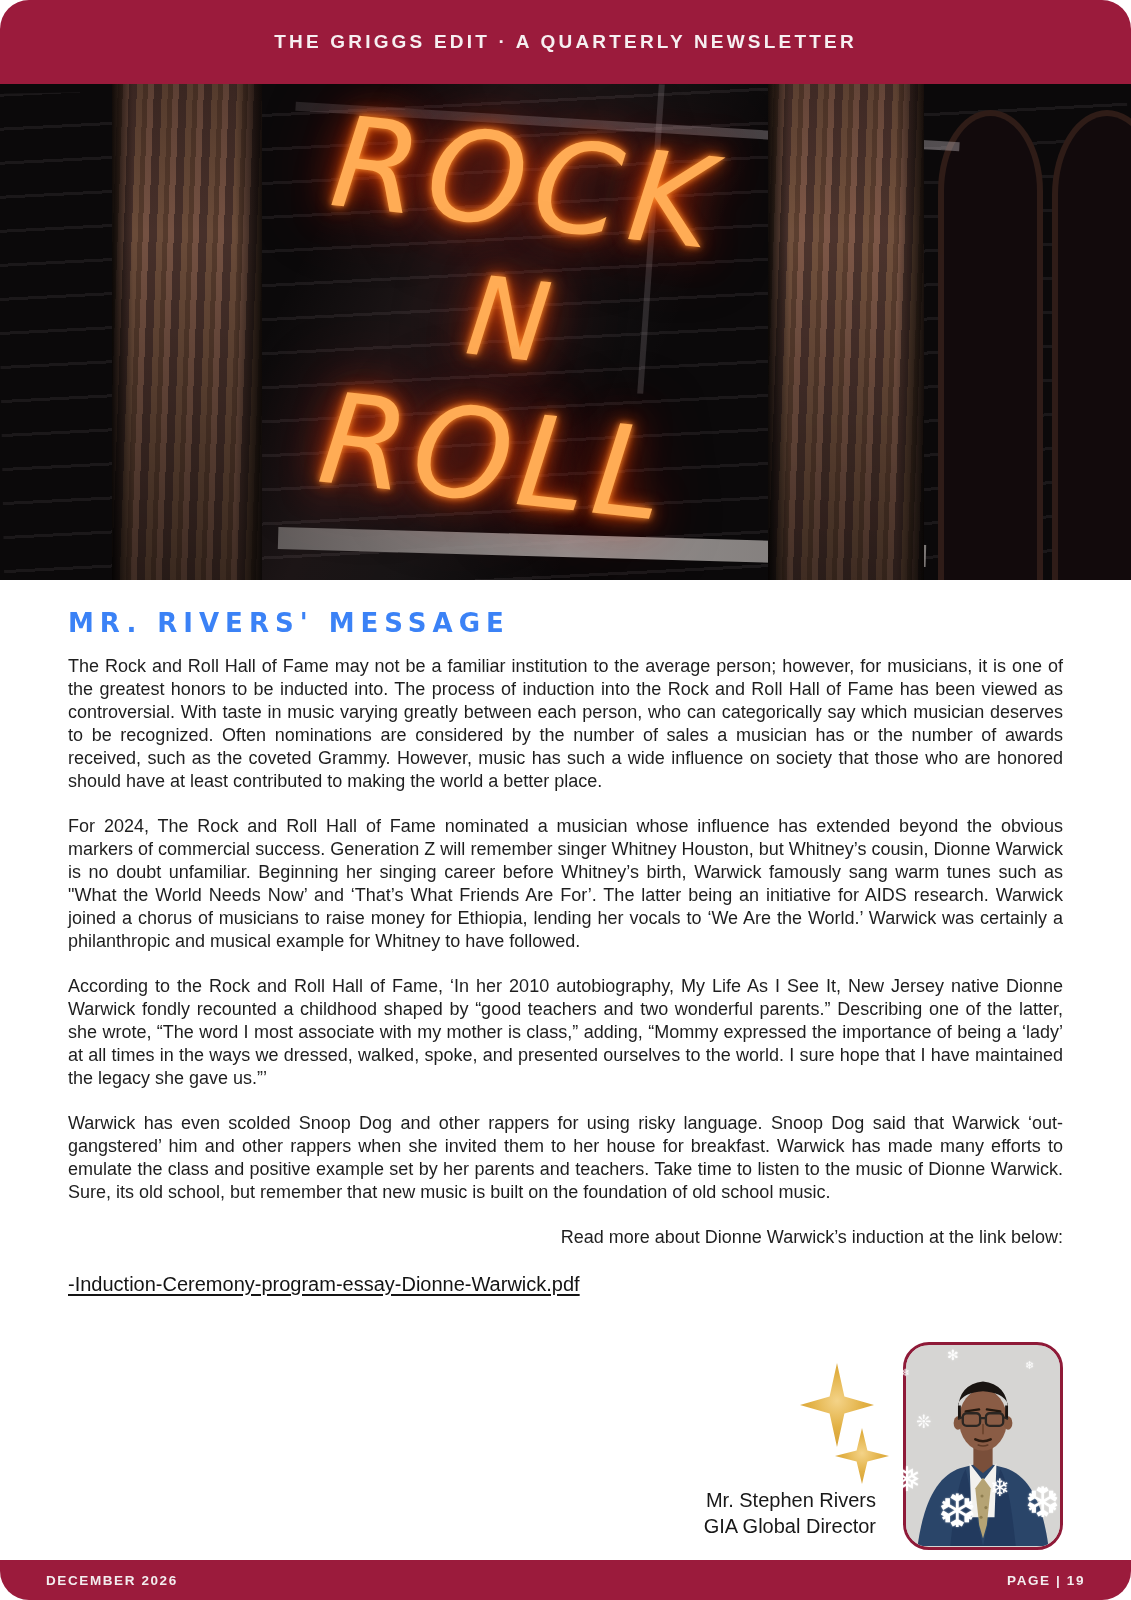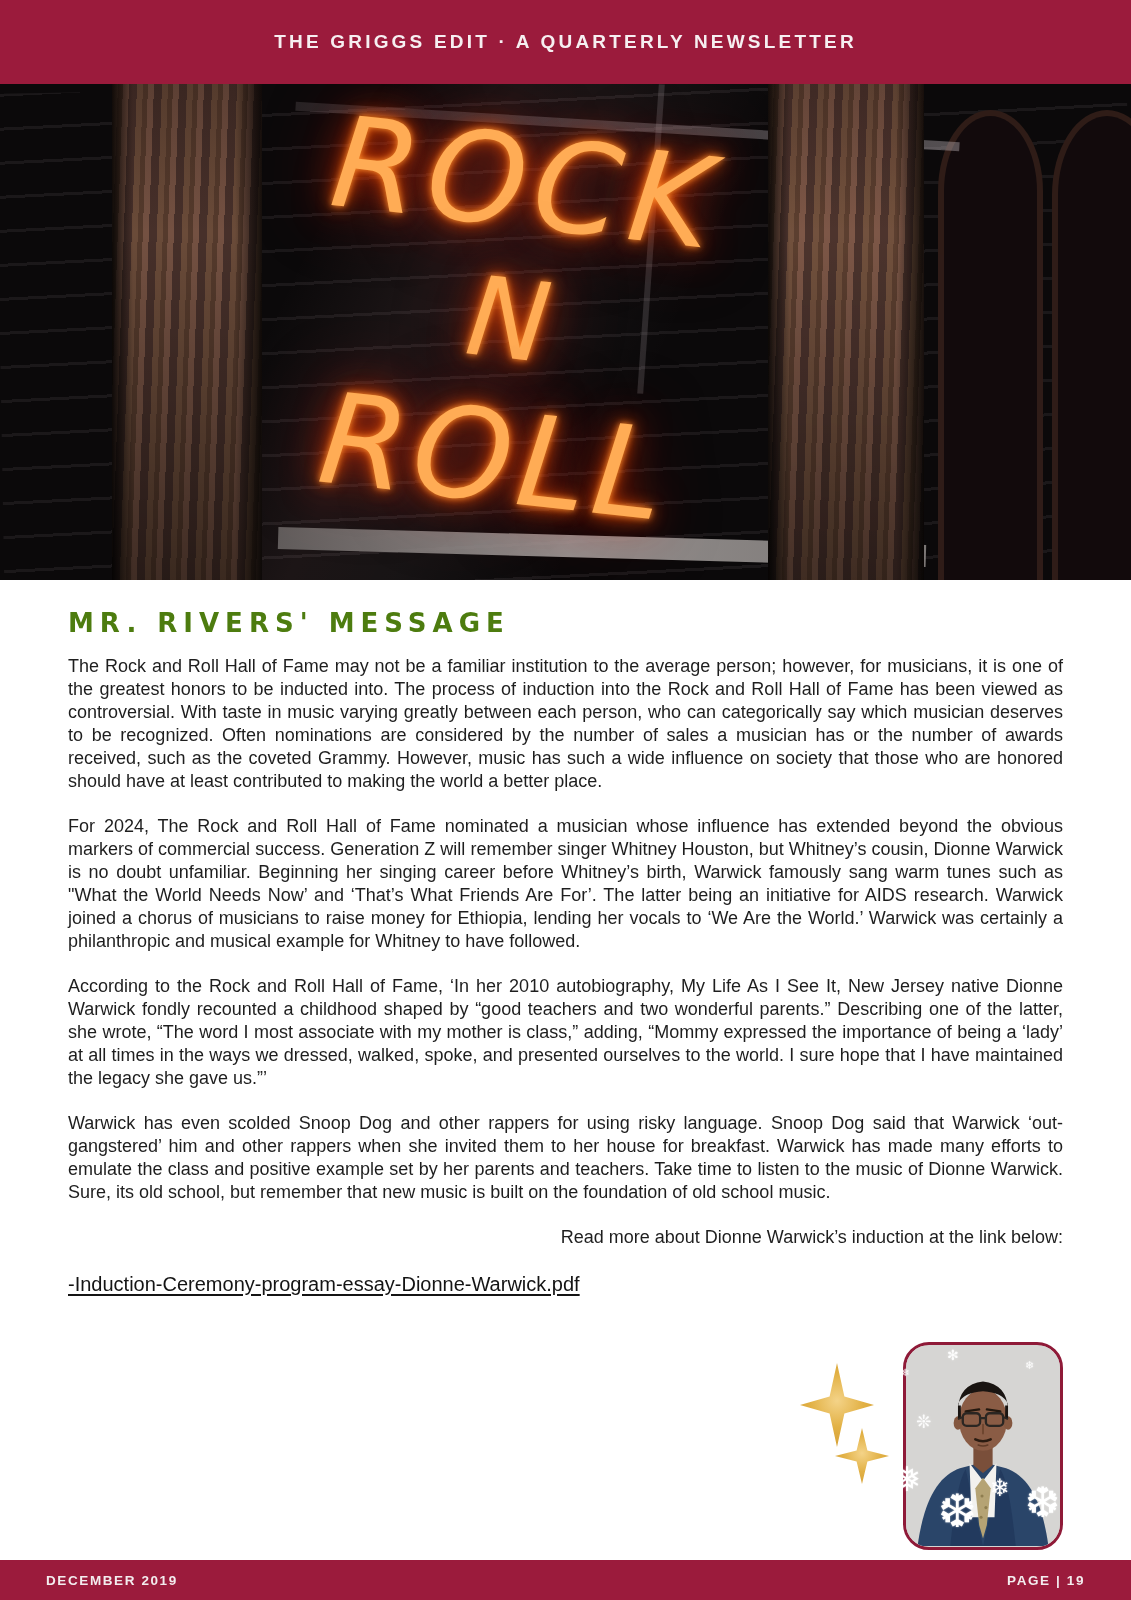--- a/index.html
+++ b/index.html
@@ -1,19 +1,19 @@
 <!DOCTYPE html>
 <html><head>
 <meta charset="utf-8">
 <style>
   * { margin:0; padding:0; box-sizing:border-box; }
   html,body { background:#ffffff; }
   .page {
     position:relative; width:1131px; height:1600px; overflow:hidden;
-    background:#ffffff; font-family:"Liberation Sans", sans-serif;
+    background:#ffffff; font-family:"Liberation Sans", sans-serif;border-radius:29px;
   }
 
   
   .topbar {
     position:absolute; top:0; left:0; width:1131px; height:84px;
     background:#9B1B3C; display:flex; align-items:center; justify-content:center;
   }
   .topbar .title {
     color:#F6EFF1; font-size:19px; font-weight:bold; letter-spacing:3.2px;
     font-family:"Liberation Sans", sans-serif;
@@ -84,21 +84,21 @@
   .neon-line-1 { font-size:126px; line-height:146px; letter-spacing:8px; }
   .neon-line-2 { font-size:110px; line-height:128px; letter-spacing:4px; }
   .neon-line-3 { font-size:126px; line-height:150px; letter-spacing:6px; }
 
   
   .content {
     position:absolute; top:580px; left:68px; width:995px; color:#1E1E1E;
   }
   .content h1 {
     margin:28px 0 17px 0; font-family:"DejaVu Sans", sans-serif;
-    font-size:26px; font-weight:bold; letter-spacing:6px; color:#4d7c0f;
+    font-size:26px; font-weight:bold; letter-spacing:6px; color:#3b82f6;
   }
   .content p {
     font-size:18px; line-height:23px; text-align:justify;
     margin:0 0 22px 0; color:#1E1E1E;
   }
   .content p.read-more { margin:5px 0 0 0; text-align:right; }
   .pdf-link {
     display:inline-block; margin-top:23px; color:#141414;
     font-size:20px; line-height:25px; text-decoration:underline;
     text-underline-offset:3px; cursor:pointer;
@@ -231,19 +231,23 @@
 
   <span class="snowflake sf-1">✻</span>
   <span class="snowflake sf-2">❄</span>
   <span class="snowflake sf-3">❊</span>
   <span class="snowflake sf-4">❅</span>
   <span class="snowflake sf-5">❆</span>
   <span class="snowflake sf-6">❄</span>
   <span class="snowflake sf-7">❆</span>
   <span class="snowflake sf-8">❄</span>
 
+  <div class="caption">
+    <div>Mr. Stephen Rivers</div>
+    <div>GIA Global Director</div>
+  </div>
 
   <div class="footbar">
-    <span>DECEMBER 2019</span>
+    <span>DECEMBER 2026</span>
     <span>PAGE | 19</span>
   </div>
 
 </div>
 
 </body></html>

